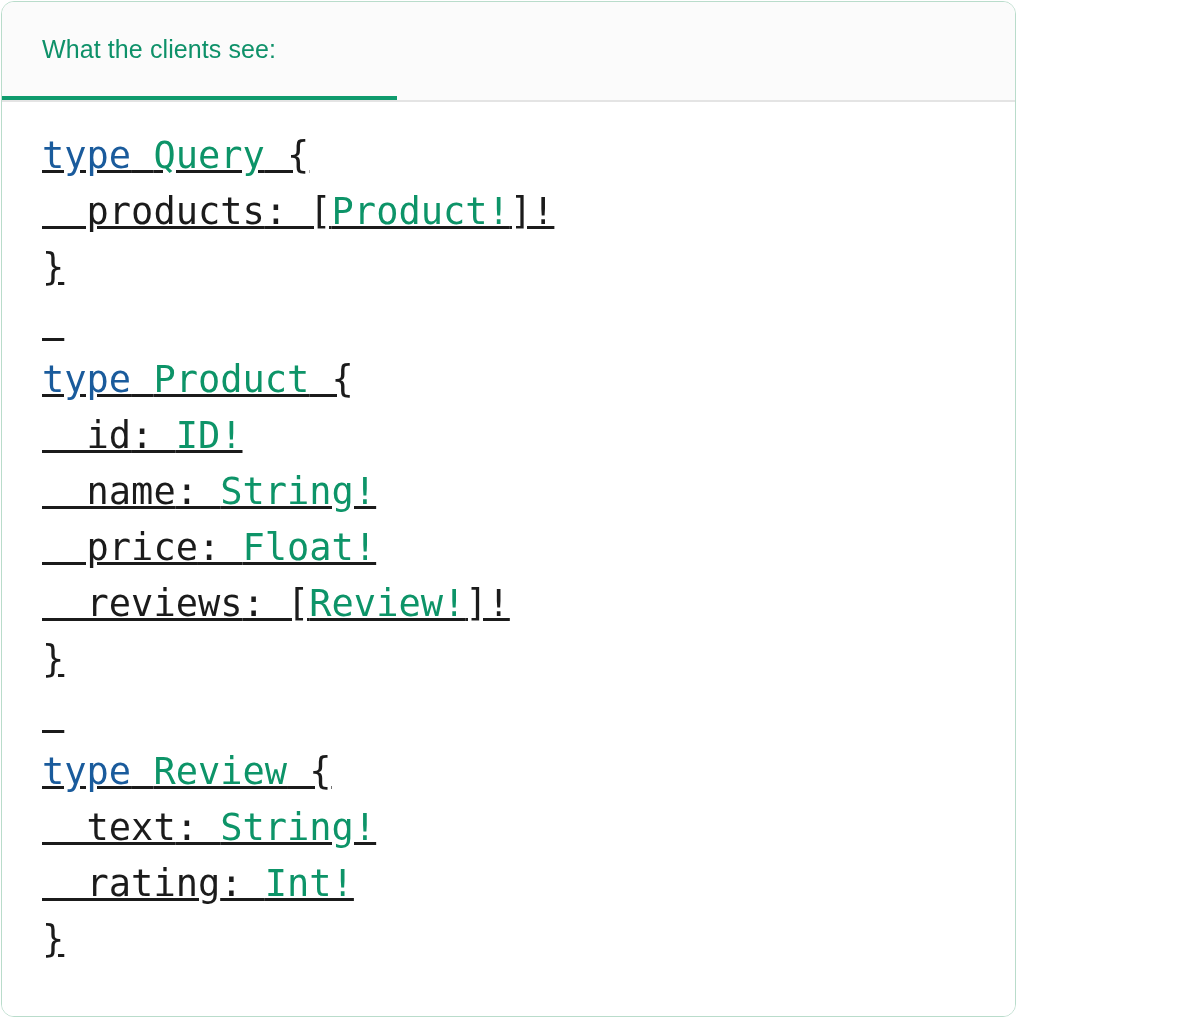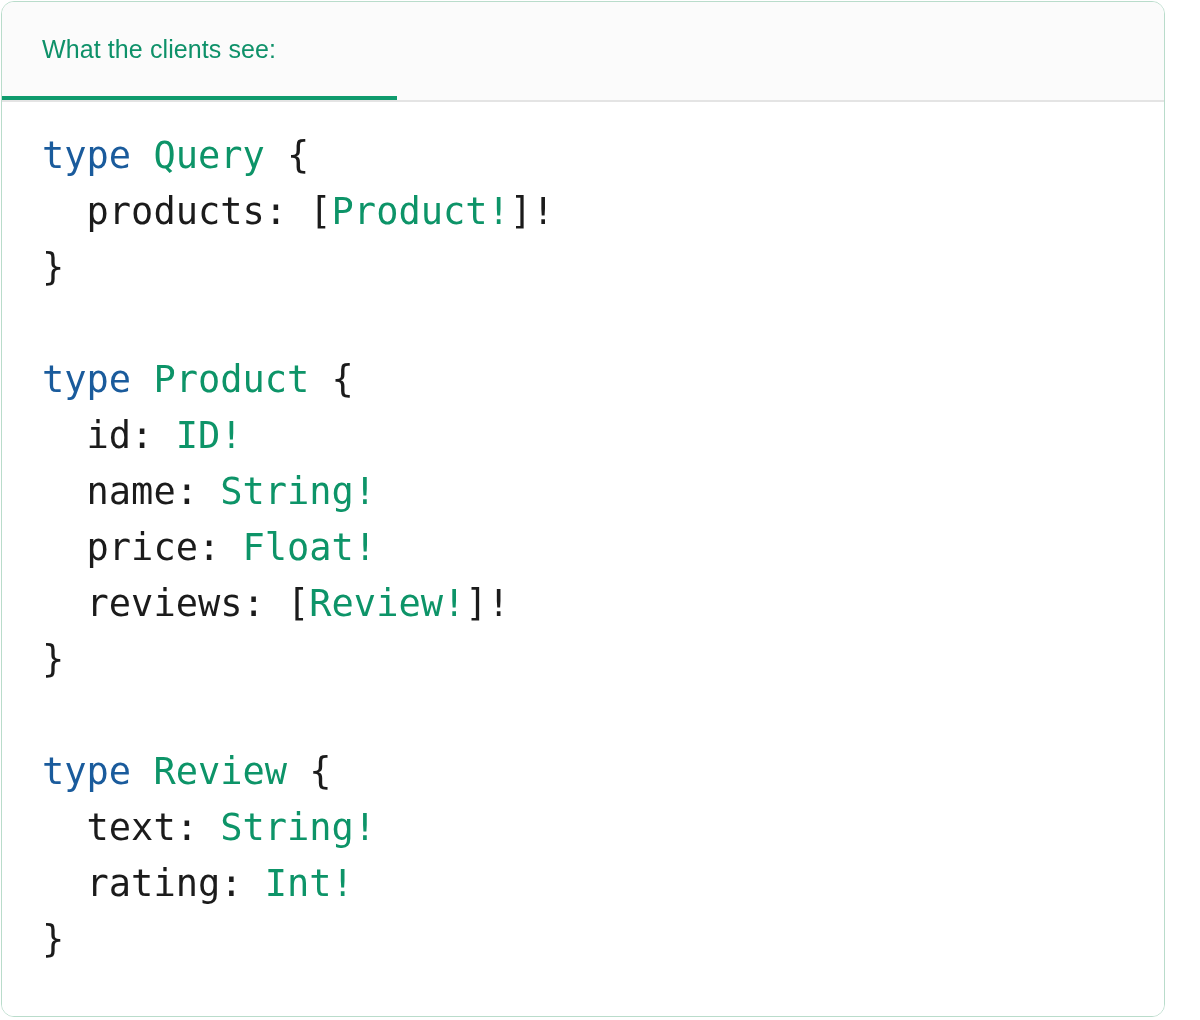--- a/index.html
+++ b/index.html
@@ -11,21 +11,21 @@
     width: 1200px;
     height: 1020px;
     font-family: "Liberation Sans", sans-serif;
     overflow: hidden;
   }
 
   .card {
     position: absolute;
     left: 1px;
     top: 1px;
-    width: 1164px;
+    width: 1015px;
     height: 1016px;
     box-sizing: border-box;
     background: #ffffff;
     border: 1px solid #b9dccb;
     border-radius: 13px;
     overflow: hidden;
   }
 
   
   .tabstrip {
@@ -68,20 +68,21 @@
     box-sizing: border-box;
     overflow: hidden;
   }
   .code {
     margin: 0;
     font-family: "DejaVu Sans Mono", monospace;
     font-size: 37px;
     line-height: 56px;
     white-space: pre;
     color: #1b1b1b;
+    text-decoration: underline;
     -webkit-font-smoothing: antialiased;
   }
   .line {
     height: 56px;
     white-space: pre;
   }
   .line.blank {
     height: 56px;
   }
 

